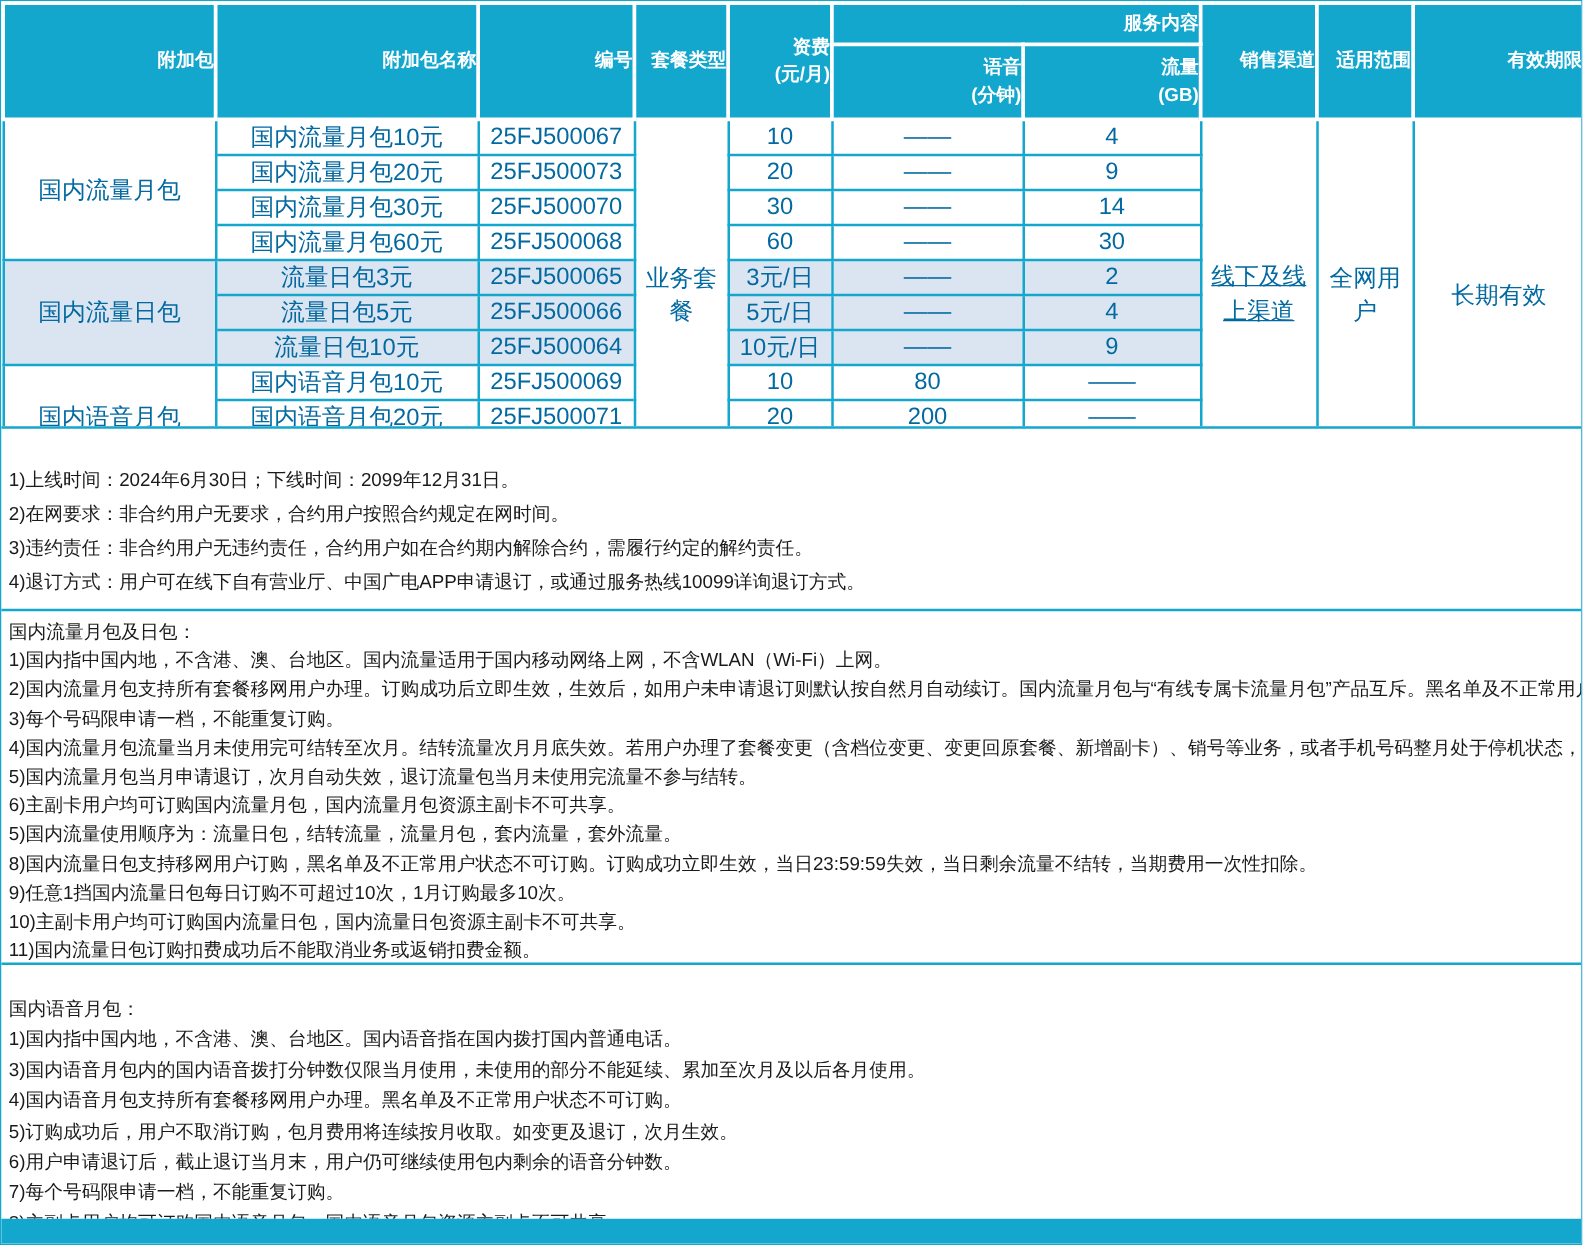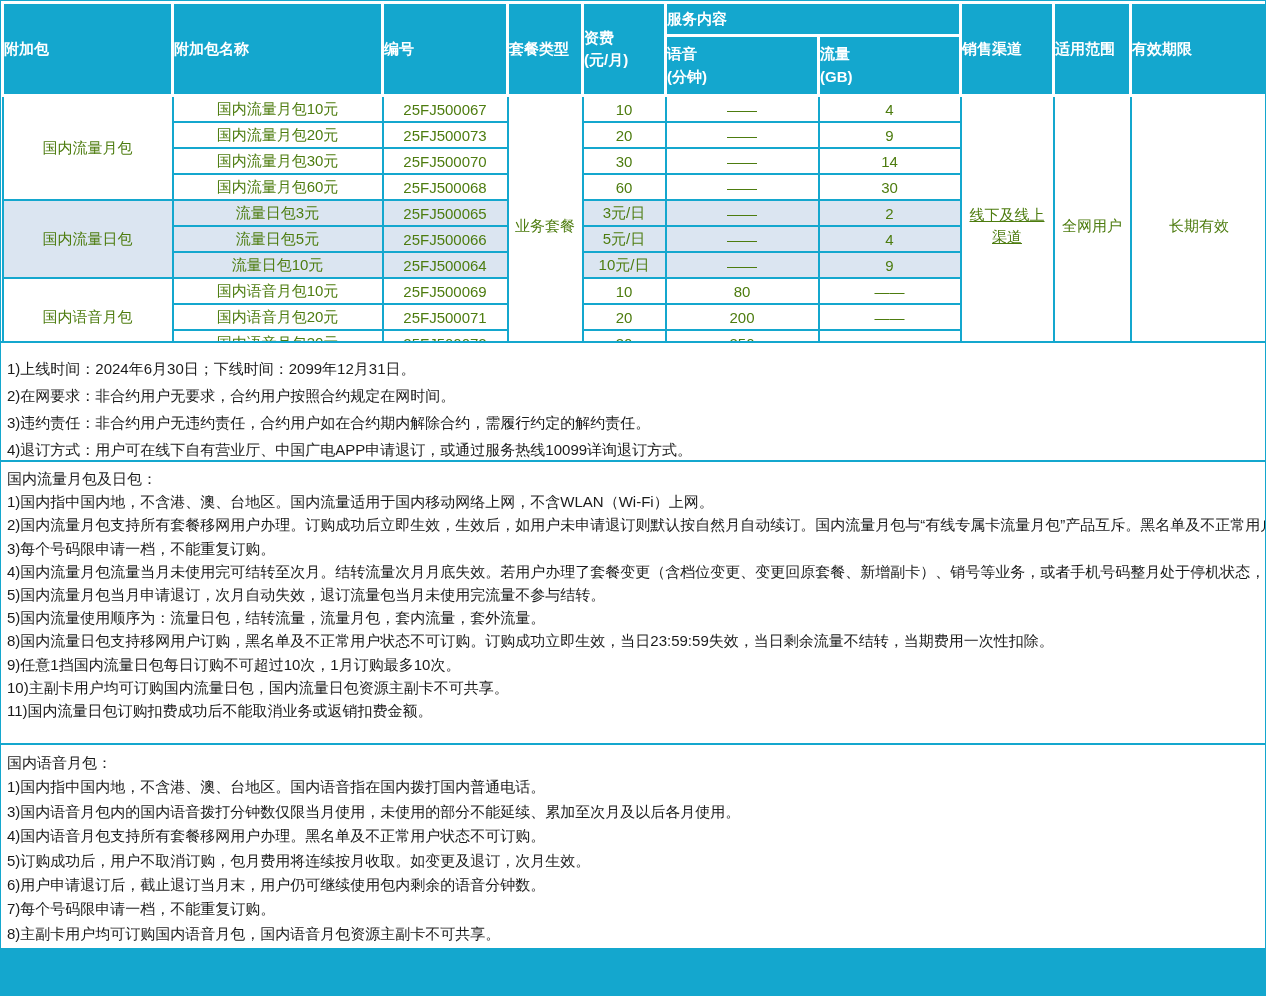--- a/index.html
+++ b/index.html
@@ -7,43 +7,43 @@
   .page {
     width:1266px; height:996px; box-sizing:border-box;
     border:1px solid #14A7CE;
     display:flex; flex-direction:column; overflow:hidden; background:#fff;
   }
   
   .table-wrap { height:340px; overflow:hidden; background:#fff; }
   table { border-collapse:collapse; table-layout:fixed; width:1265px; }
   thead th {
     background:#14A7CE; color:#fff; font-weight:bold; font-size:15px;
-    border:3px solid #fff; text-align:left; vertical-align:middle;
+    border:3px solid #fff; text-align:right; vertical-align:middle;
     padding:0; line-height:1.5;
   }
   thead tr.h1 { height:33px; }
   thead tr.h2 { height:60px; }
   tbody td {
-    border:2px solid #14A7CE; background:#fff; color:#4d7c0f;
-    font-size:15px; text-align:center; vertical-align:middle;
+    border:2px solid #14A7CE; background:#fff; color:#0369a1;
+    font-size:19px; text-align:center; vertical-align:middle;
     height:24px; padding:0 2px; overflow:hidden;
   }
   tbody tr.hl td.band { background:#DBE5F1;margin-left:48px; }
   td.wrapcell { line-height:1.45;text-decoration:underline; }
   
   .notes {
     box-sizing:border-box; border-top:2px solid #14A7CE;
     padding-left:6px; color:#1a1a1a; font-size:15px; overflow:hidden;
   }
   .notes div { white-space:nowrap; overflow:hidden; }
-  .s1 { height:119px; padding-top:12px; }
+  .s1 { height:146px; padding-top:28px; }
   .s1 div { line-height:27px; }
   .s2 { height:283px; padding-top:5px; }
   .s2 div { line-height:23.2px; }
-  .s3 { height:205px; padding-top:6px; }
+  .s3 { height:205px; padding-top:24px; }
   .s3 div { line-height:24.4px; }
   .bottom-bar { flex:1; background:#14A7CE; }
 </style>
 </head>
 <body>
 
 <div class="page">
 
   <div class="table-wrap">
     <table>
@@ -174,20 +174,21 @@
     <div>4)退订方式：用户可在线下自有营业厅、中国广电APP申请退订，或通过服务热线10099详询退订方式。</div>
   </div>
 
   <div class="notes s2">
     <div>国内流量月包及日包：</div>
     <div>1)国内指中国内地，不含港、澳、台地区。国内流量适用于国内移动网络上网，不含WLAN（Wi-Fi）上网。</div>
     <div>2)国内流量月包支持所有套餐移网用户办理。订购成功后立即生效，生效后，如用户未申请退订则默认按自然月自动续订。国内流量月包与“有线专属卡流量月包”产品互斥。黑名单及不正常用户状态不可订购。</div>
     <div>3)每个号码限申请一档，不能重复订购。</div>
     <div>4)国内流量月包流量当月未使用完可结转至次月。结转流量次月月底失效。若用户办理了套餐变更（含档位变更、变更回原套餐、新增副卡）、销号等业务，或者手机号码整月处于停机状态，当月剩余流量将无法结转。</div>
     <div>5)国内流量月包当月申请退订，次月自动失效，退订流量包当月未使用完流量不参与结转。</div>
+    <div>6)主副卡用户均可订购国内流量月包，国内流量月包资源主副卡不可共享。</div>
     <div>5)国内流量使用顺序为：流量日包，结转流量，流量月包，套内流量，套外流量。</div>
     <div>8)国内流量日包支持移网用户订购，黑名单及不正常用户状态不可订购。订购成功立即生效，当日23:59:59失效，当日剩余流量不结转，当期费用一次性扣除。</div>
     <div>9)任意1挡国内流量日包每日订购不可超过10次，1月订购最多10次。</div>
     <div>10)主副卡用户均可订购国内流量日包，国内流量日包资源主副卡不可共享。</div>
     <div>11)国内流量日包订购扣费成功后不能取消业务或返销扣费金额。</div>
   </div>
 
   <div class="notes s3">
     <div>国内语音月包：</div>
     <div>1)国内指中国内地，不含港、澳、台地区。国内语音指在国内拨打国内普通电话。</div>

